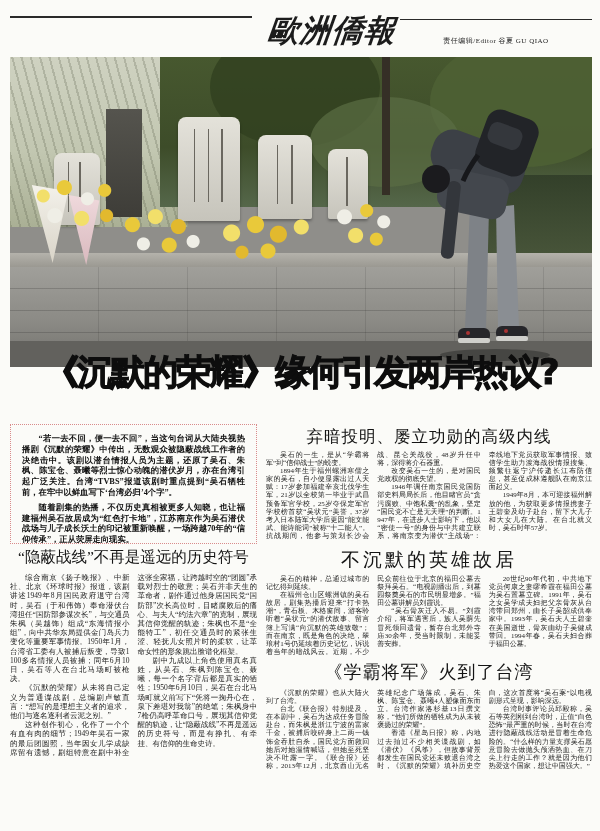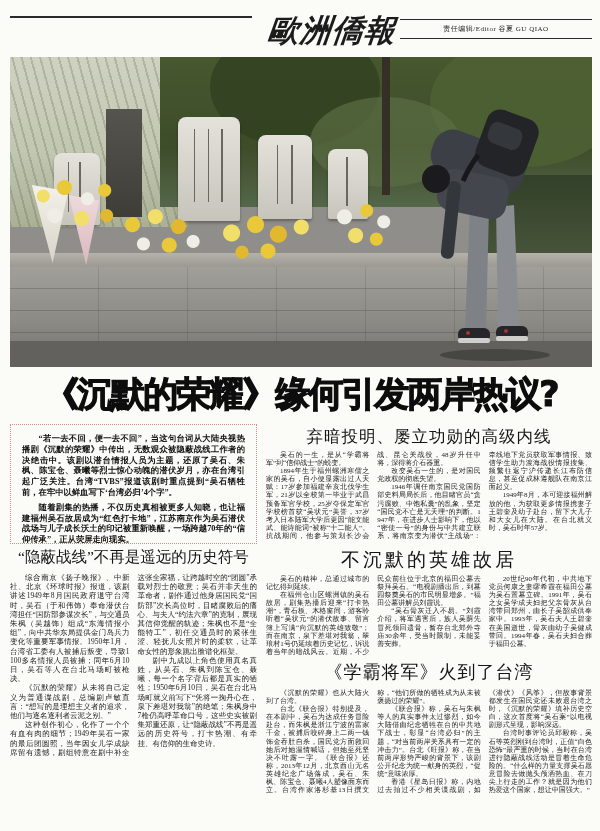--- a/index.html
+++ b/index.html
@@ -7,21 +7,21 @@
   .page{position:relative;width:600px;height:831px;margin:0 auto;background:#fbfbf8;color:#111;overflow:hidden;}
 
   
   .hdr{position:absolute;left:10px;right:8px;top:10px;height:44px;}
   .hdr-left{position:absolute;left:0;top:6px;width:238px;border-top:2px solid #2a2a2a;border-bottom:2px solid #2a2a2a;padding:4px 2px 5px 2px;display:flex;align-items:baseline;gap:6px;}
   .page-no{font-family:"Liberation Sans",sans-serif;font-weight:bold;font-size:11px;letter-spacing:0;margin-top:43px;}
   .sec-name{font-family:"Liberation Sans",sans-serif;font-weight:bold;font-size:14px;}
   .hdr-date{font-size:6.5px;color:#333;margin-left:4px;}
   .hdr-week{font-size:6.5px;font-style:italic;color:#333;}
   .masthead{position:absolute;left:247px;top:0px;width:150px;text-align:center;font-size:31px;font-weight:900;font-style:italic;letter-spacing:1px;transform:skewX(-6deg);font-family:"DejaVu Serif",serif;color:#1c1c1c;white-space:nowrap;}
-  .hdr-right{position:absolute;right:0;top:9px;width:188px;border-top:1.5px solid #2a2a2a;border-bottom:1.5px solid #2a2a2a;padding:4px 2px;text-align:center;font-size:7px;color:#222;letter-spacing:.5px;}
+  .hdr-right{position:absolute;right:0;top:9px;width:188px;border-top:1.5px solid #2a2a2a;border-bottom:1.5px solid #2a2a2a;padding:16px 2px;text-align:center;font-size:7px;color:#222;letter-spacing:.5px;}
 
   
   .photo{position:absolute;left:10px;top:57px;width:582px;height:310px;background:#8f8e8a;overflow:hidden;}
   .canopy-left{position:absolute;left:0;top:0;width:178px;height:170px;background:linear-gradient(180deg,#cfd2c1 0%,#c2c7b1 55%,#aab095 100%);}
   .canopy-left:after{content:"";position:absolute;inset:0;background:repeating-linear-gradient(75deg,rgba(90,95,75,.25) 0 2px,transparent 2px 9px);}
   .canopy-main{position:absolute;left:150px;top:0;width:432px;height:150px;background:linear-gradient(180deg,#47582f 0%,#3d4c29 60%,#55674a 100%);}
   .canopy-blob{position:absolute;border-radius:50%;}
   .trunk{position:absolute;left:372px;top:0;width:8px;height:138px;background:#352f26;}
   .hedge-right{position:absolute;right:0;top:118px;width:118px;height:92px;background:linear-gradient(180deg,#33402a,#4a573b);border-radius:8px 0 0 18px;}
 
@@ -34,21 +34,21 @@
   .path-dark{position:absolute;left:0;bottom:0;width:582px;height:26px;background:#62615d;}
 
   .flowers{position:absolute;}
   .cone{position:absolute;clip-path:polygon(15% 0,85% 8%,55% 100%);background:linear-gradient(180deg,#f3f1ea,#d9d4c8);}
   .cone.pink{background:linear-gradient(180deg,#efd9dc,#d9b9be);}
 
   .figure-svg{position:absolute;left:398px;top:20px;}
   .pshadow{position:absolute;left:430px;top:292px;width:110px;height:12px;border-radius:50%;background:rgba(0,0,0,.28);}
 
   
-  .headline{position:absolute;left:10px;top:371px;width:582px;margin:0;text-align:center;font-family:"DejaVu Sans",sans-serif;font-weight:900;font-size:35px;line-height:46px;letter-spacing:-2px;color:#0d0d0d;-webkit-text-stroke:1.1px #0d0d0d;white-space:nowrap;}
+  .headline{position:absolute;left:10px;top:349px;width:582px;margin:0;text-align:center;font-family:"DejaVu Sans",sans-serif;font-weight:900;font-size:35px;line-height:46px;letter-spacing:-2px;color:#0d0d0d;-webkit-text-stroke:1.1px #0d0d0d;white-space:nowrap;}
 
   
   .content{position:absolute;left:10px;top:424px;width:582px;height:400px;display:flex;gap:9px;}
   .col-left{width:247px;flex:none;}
   .col-right{flex:1;min-width:0;}
 
   .intro-box{box-sizing:border-box;height:120px;border:1.5px dotted #d98b8b;padding:5px 7px;font-size:8.3px;line-height:10.8px;font-weight:bold;text-align:justify;overflow:hidden;}
   .intro-box p{margin:4px;text-indent:2em;word-break:break-all;}
 
   h2.sec-title{margin:0;text-align:center;font-weight:normal;color:#141414;font-family:"Liberation Serif",serif;}
@@ -180,45 +180,44 @@
     <div class="col-left">
       <div class="intro-box">
           <p>“若一去不回，便一去不回”，当这句台词从大陆央视热播剧《沉默的荣耀》中传出，无数观众被隐蔽战线工作者的决绝击中。该剧以潜台情报人员为主题，还原了吴石、朱枫、陈宝仓、聂曦等烈士惊心动魄的潜伏岁月，亦在台湾引起广泛关注。台湾“TVBS”报道该剧时重点提到“吴石牺牲前，在牢中以鲜血写下‘台湾必归’4个字”。</p>
           <p>随着剧集的热播，不仅历史真相被更多人知晓，也让福建福州吴石故居成为“红色打卡地”，江苏南京作为吴石潜伏战场与儿子成长沃土的印记被重新唤醒，一场跨越70年的“信仰传承”，正从荧屏走向现实。</p>
         </div>
       <h2 class="sec-title t-hidden">“隐蔽战线”不再是遥远的历史符号</h2>
       <div class="cols cols-2">
           <p>综合南京《扬子晚报》、中新社、北京《环球时报》报道，该剧讲述1949年8月国民政府退守台湾时，吴石（于和伟饰）奉命潜伏台湾担任“国防部参谋次长”，与交通员朱枫（吴越饰）组成“东海情报小组”，向中共华东局提供金门岛兵力变化等重要军事情报。1950年1月，台湾省工委有人被捕后叛变，导致1100多名情报人员被捕；同年6月10日，吴石等人在台北马场町被枪决。</p>
           <p>《沉默的荣耀》从未将自己定义为普通谍战剧，总编剧卢敏直言：“想写的是理想主义者的追求，他们与逐名逐利者云泥之别。”</p>
           <p>这种创作初心，化作了一个个有血有肉的细节；1949年吴石一家的最后团圆照，当年因女儿学成缺席留有遗憾，剧组特意在剧中补全这张全家福，让跨越时空的“团圆”承载对烈士的敬意；吴石并非天生的革命者，剧作通过他身居国民党“国防部”次长高位时，目睹腐败后的痛心、与夫人“约法六章”的克制，展现其信仰觉醒的轨迹；朱枫也不是“全能特工”，初任交通员时的紧张生涩、轻抚儿女照片时的柔软，让革命女性的形象跳出脸谱化框架。</p>
-          <p>剧中九成以上角色使用真名真姓，从吴石、朱枫到陈宝仓、聂曦，每一个名字背后都是真实的牺牲；1950年6月10日，吴石在台北马场町就义前写下“凭将一掬丹心在，泉下差堪对我翁”的绝笔；朱枫身中7枪仍高呼革命口号，这些史实被剧集郑重还原，让“隐蔽战线”不再是遥远的历史符号，打卡热潮、有牵挂、有信仰的生命史诗。</p>
+          <p>剧中九成以上角色使用真名真姓，从吴石、朱枫到陈宝仓、聂曦，每一个名字背后都是真实的牺牲；1950年6月10日，吴石在台北马场町就义前写下“凭将一掬丹心在，泉下差堪对我翁”的绝笔；朱枫身中7枪仍高呼革命口号，展现其信仰觉醒的轨迹，让“隐蔽战线”不再是遥远的历史符号，而是有挣扎、有牵挂、有信仰的生命史诗。</p>
         </div>
     </div>
 
     <div class="col-right">
       <h2 class="sec-title t-inside">弃暗投明、屡立功勋的高级内线</h2>
       <div class="cols cols-3 txt-inside">
           <p>吴石的一生，是从“学霸将军”到“信仰战士”的蜕变。</p>
           <p>1894年生于福州螺洲寒儒之家的吴石，自小便显露出过人天赋：17岁参加福建辛亥北伐学生军，21岁以全校第一毕业于武昌预备军官学校，25岁夺保定军官学校榜首获“吴状元”美誉，37岁考入日本陆军大学后更因“能文能武、能诗能词”被称“十二能人”。抗战期间，他参与策划长沙会战、昆仑关战役，48岁升任中将，深得蒋介石器重。</p>
           <p>改变吴石一生的，是对国民党政权的彻底失望。</p>
           <p>1946年调任南京国民党国防部史料局局长后，他目睹官员“贪污腐败、中饱私囊”的乱象，坚定“国民党不亡是无天理”的判断。1947年，在进步人士影响下，他以“密使一号”的身份与中共建立联系，将南京变为潜伏“主战场”：牵线地下党员获取军事情报、致信学生助力渡海战役情报搜集、频繁往返宁沪传递长江布防信息，甚至促成林遵舰队在南京江面起义。</p>
           <p>1949年8月，本可迎接福州解放的他，为获取更多情报携妻子王碧奎及幼子赴台，留下大儿子和大女儿在大陆。在台北就义时，吴石时年57岁。</p>
         </div>
 
       <h2 class="sec-title t-home">不沉默的英雄故居</h2>
       <div class="cols cols-3 txt-home">
           <p>吴石的精神，总通过城市的记忆得到延续。</p>
-          <p>在福州仓山区螺洲镇的吴石故居，剧集热播后迎来“打卡热潮”，青石板、木格窗间，游客聆听着“吴状元”的潜伏故事、留言簿上写满“向沉默的英雄致敬”；而在南京，泉下差堪对我翁，翠琅村1号仍延续着历史记忆，诉说着当年的暗战风云。近期，不少民众前往位于北京的福田公墓去祭拜吴石。“电视剧播出后，到墓园祭奠吴石的市民明显增多。”福田公墓讲解员刘霞说。</p>
+          <p>在福州仓山区螺洲镇的吴石故居，剧集热播后迎来“打卡热潮”，青石板、木格窗间，游客聆听着“吴状元”的潜伏故事、留言簿上写满“向沉默的英雄致敬”；而在南京，既是角色的决绝，翠琅村1号仍延续着历史记忆，诉说着当年的暗战风云。近期，不少民众前往位于北京的福田公墓去祭拜吴石。“电视剧播出后，到墓园祭奠吴石的市民明显增多。”福田公墓讲解员刘霞说。</p>
           <p>“吴石骨灰迁入不易。”刘霞介绍，将军遇害后，族人吴荫先冒死领回遗骨，暂存台北郊外寺庙30余年，受当时限制，未能妥善安葬。</p>
           <p>20世纪90年代初，中共地下党员何康之妻缪希霞在福田公墓为吴石置墓立碑。1991年，吴石之女吴学成夫妇把父亲骨灰从台湾带回郑州，由长子吴韶成供奉家中。1993年，吴石夫人王碧奎在美国逝世，骨灰由幼子吴健成带回。1994年春，吴石夫妇合葬于福田公墓。</p>
         </div>
 
       <h2 class="sec-title t-taiwan">《学霸将军》火到了台湾</h2>
       <div class="cols cols-3 txt-taiwan">
           <p>《沉默的荣耀》也从大陆火到了台湾。</p>
           <p>台北《联合报》特别提及，在本剧中，吴石为达成任务冒险赴台，而朱枫是浙江宁波的富家千金，被捕后咬碎身上二两一钱饰金吞肚自杀，国民党方面救回她后对她温情喊话，但她至死坚决不吐露一字。《联合报》还称，2013年12月，北京西山无名英雄纪念广场落成，吴石、朱枫、陈宝仓、聂曦4人塑像面东而立。台湾作家洛杉基13日撰文称，“他们所做的牺牲成为从未被褒扬过的荣耀”。</p>
-          <p>《联合报》称，吴石与朱枫等人的真实事件太过惨烈，如今大陆借由纪念牺牲在台的中共地下战士，彰显“台湾必归”的主题，“对当前两岸关系具有一定的冲击力”。台北《旺报》称，在当前两岸形势严峻的背景下，该剧公开纪念为统一献身的英烈，“促统”意味浓厚。</p>
           <p>香港《星岛日报》称，内地过去拍过不少相关谍战剧，如《潜伏》《风筝》，但故事背景都发生在国民党还未败退台湾之时，《沉默的荣耀》填补历史空白，这次首度将“吴石案”以电视剧形式呈现，影响深远。</p>
           <p>台湾时事评论员邱毅称，吴石等英烈刚到台湾时，正值“白色恐怖”最严重的时候，当时在台湾进行隐蔽战线活动是冒着生命危险的。“什么样的力量支撑吴石愿意冒险去做抛头颅洒热血、在刀尖上行走的工作？就是因为他们热爱这个国家，想让中国强大。”</p>
         </div>
     </div>
   </main>
 </div>
 
 </body></html>

